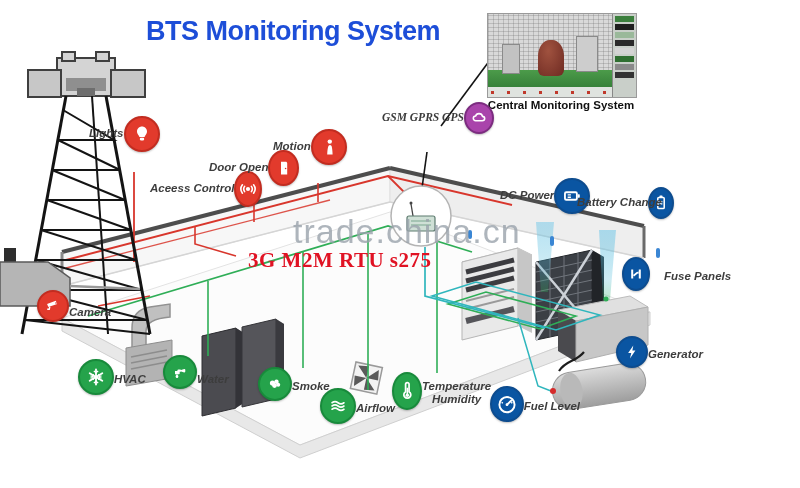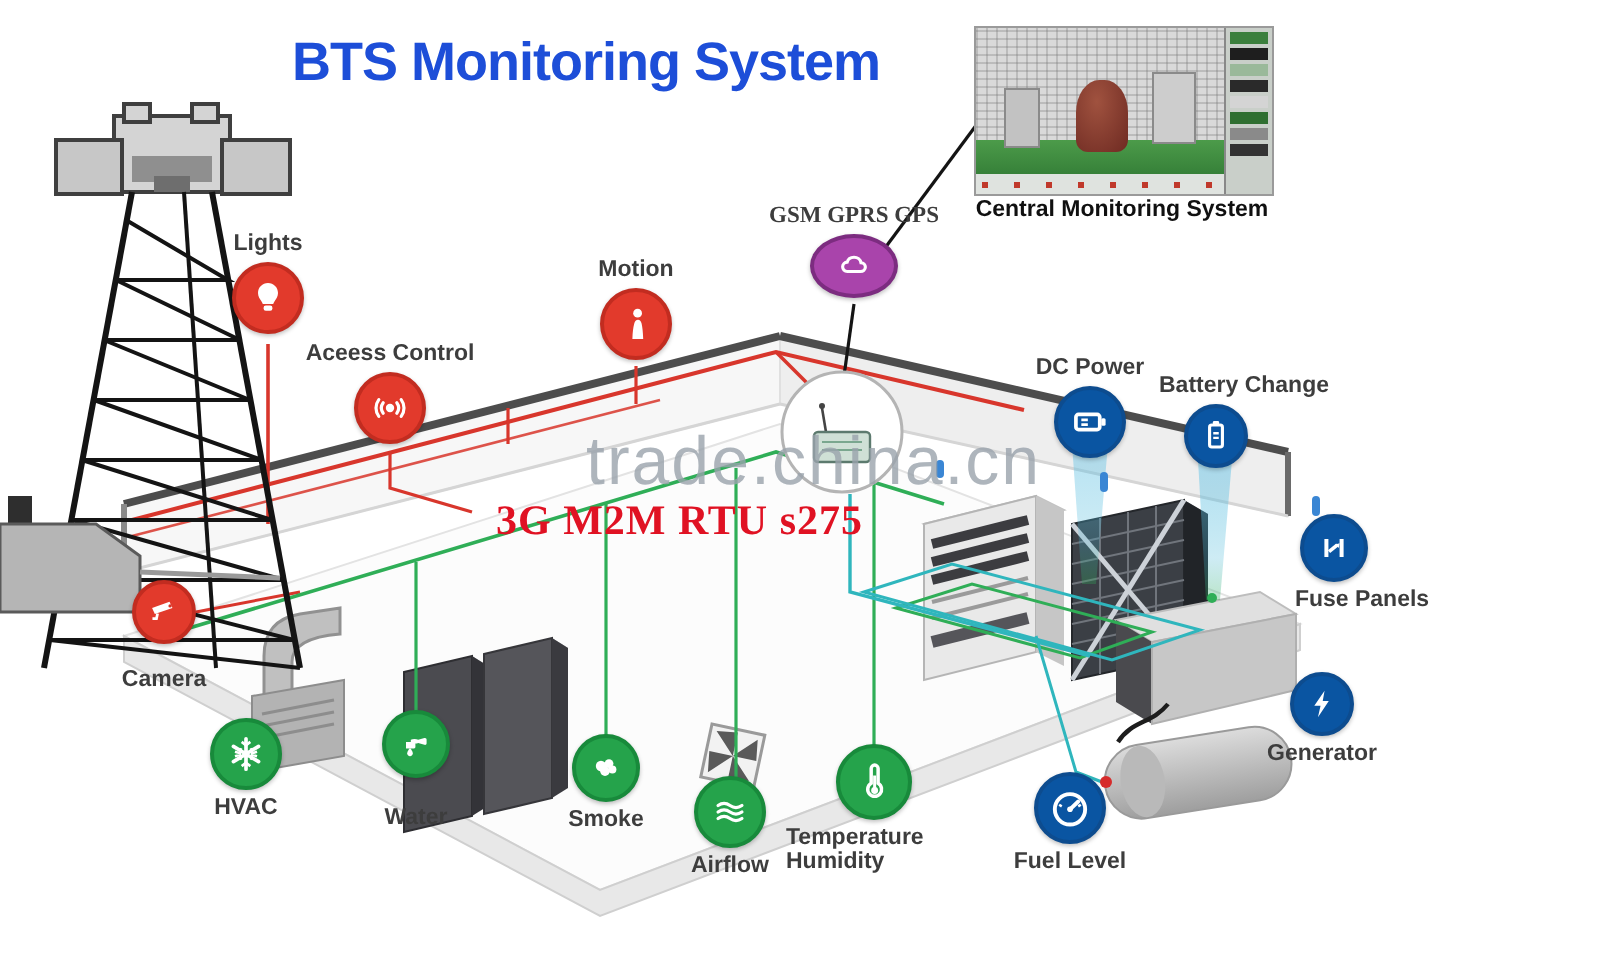--- a/index.html
+++ b/index.html
@@ -27,33 +27,33 @@
            border-left:1px solid #888;box-sizing:border-box;}
   .mon-panel .cell{height:6px;margin:2px 2px;}
   .mon-tank{position:absolute;left:50px;top:26px;width:26px;height:36px;
            background:radial-gradient(ellipse at 40% 30%,#a0523f,#6e2a22);
            border-radius:45% 45% 6px 6px;}
   .mon-cab1{position:absolute;left:14px;top:30px;width:16px;height:28px;background:#c2c2c2;border:1px solid #8a8a8a;}
   .mon-cab2{position:absolute;left:88px;top:22px;width:20px;height:34px;background:#cdcdcd;border:1px solid #8a8a8a;}
   .mon-caption{position:absolute;left:480px;top:99px;width:162px;text-align:center;
            font-weight:bold;font-size:11.5px;color:#101010;z-index:6;}
   
-  .pin{position:absolute;width:90px;display:flex;flex-direction:column;align-items:center;z-index:6;}
+  .pin{position:absolute;width:90px;display:flex;align-items:center;z-index:6;font-style:italic;}
   .pin .lbl{font-weight:bold;font-size:11.5px;color:#3d3d3d;white-space:nowrap;margin-bottom:3px;}
   .pin.below .lbl{margin-bottom:0;margin-top:3px;}
   .circ{border-radius:50%;display:flex;align-items:center;justify-content:center;
         box-shadow:0 1px 2px rgba(0,0,0,.25);box-sizing:border-box;}
   .red{background:#e23a2c;border:2px solid #c22c20;}
   .green{background:#25a34b;border:2px solid #188a3b;}
   .blue{background:#0a55a2;border:2px solid #0d4c8f;}
   .c32{width:32px;height:32px}.c34{width:34px;height:34px}.c36{width:36px;height:36px}.c38{width:38px;height:38px}
   .ellipse{width:44px;height:32px;border-radius:50%;background:#a944ab;border:2px solid #7c2c80;
         display:flex;align-items:center;justify-content:center;box-shadow:0 1px 2px rgba(0,0,0,.25);box-sizing:border-box;}
   .gsm-lbl{font-family:"Liberation Serif",serif;color:#8e1c1c;font-weight:bold;font-size:12.5px;}
-  .lbl-wrap{white-space:normal !important;width:88px;line-height:1.05;}
+  .lbl-wrap{white-space:normal !important;width:88px;line-height:1.05;text-align:center;}
   .shiftr{transform:translateX(14px);}
   svg.glyph{display:block}
 </style>
 </head>
 <body>
 
 <div class="stage">
 
   <svg class="layer" width="800" height="488" viewBox="0 0 800 488">
     <defs>
@@ -258,20 +258,29 @@
   <div class="pin" style="left:150px;top:171px">
     <div class="lbl">Aceess Control</div>
     <div class="circ red c36">
       <svg class="glyph" width="24" height="24" viewBox="0 0 24 24">
         <circle cx="12" cy="12" r="2.1" fill="#fff"></circle>
         <path d="M8.6 9.4a4.4 4.4 0 0 0 0 5.2M6.4 7.8a7 7 0 0 0 0 8.4M15.4 9.4a4.4 4.4 0 0 1 0 5.2M17.6 7.8a7 7 0 0 1 0 8.4" stroke="#fff" stroke-width="1.6" fill="none" stroke-linecap="round"></path>
       </svg>
     </div>
   </div>
 
+  <div class="pin" style="left:209px;top:150px">
+    <div class="lbl">Door Open</div>
+    <div class="circ red c36">
+      <svg class="glyph" width="24" height="24" viewBox="0 0 24 24">
+        <path d="M9 5.8h4.6c.9 0 1.6.7 1.6 1.6v11H9z" fill="#fff"></path>
+        <circle cx="13.6" cy="12.5" r=".8" fill="#d43428"></circle>
+      </svg>
+    </div>
+  </div>
 
   <div class="pin" style="left:273px;top:129px">
     <div class="lbl">Motion</div>
     <div class="circ red c36">
       <svg class="glyph" width="24" height="24" viewBox="0 0 24 24" fill="#fff">
         <circle cx="12.8" cy="6.6" r="2.2"></circle>
         <path d="M10.2 19.5c.1-3.4.4-5.8.9-7.6.3-1.2 1-2 1.9-2 .9 0 1.5.7 1.8 1.9.4 1.9.7 4.3.8 7.7z"></path>
       </svg>
     </div>
   </div>

